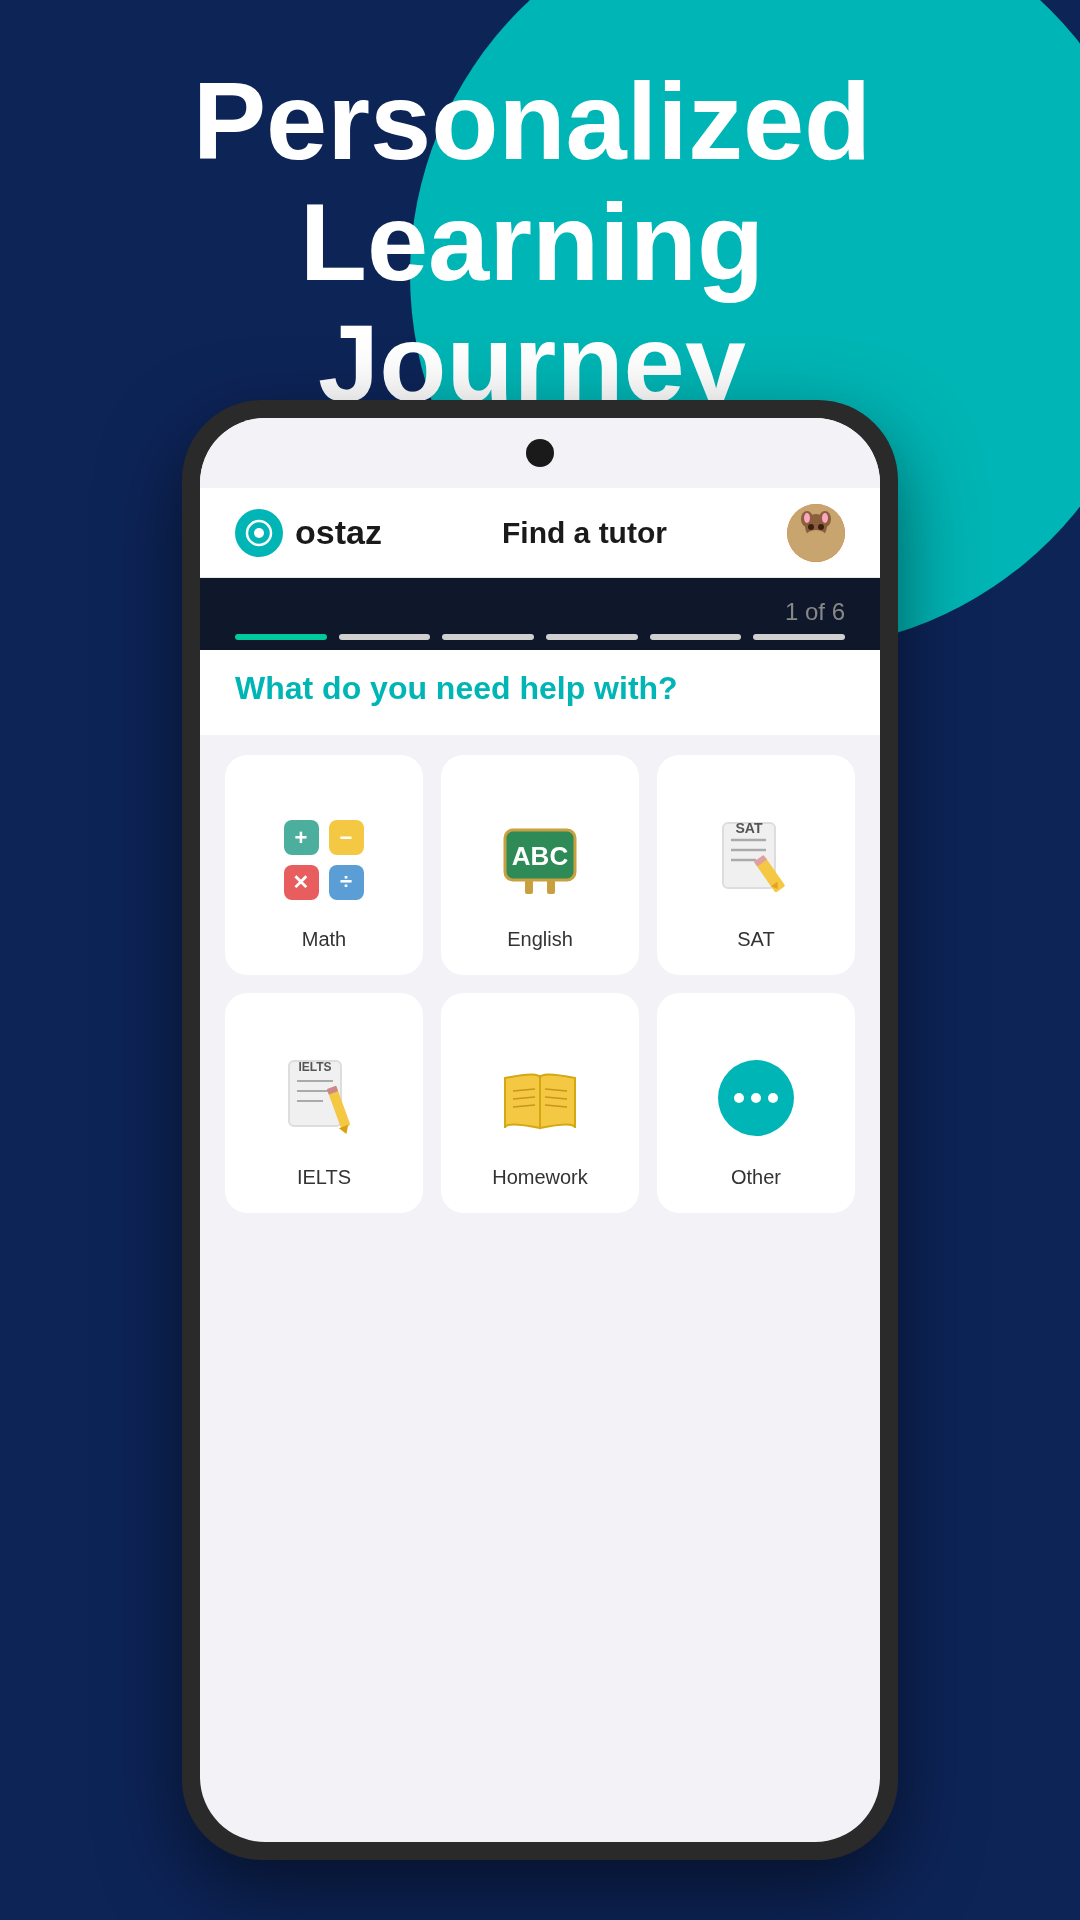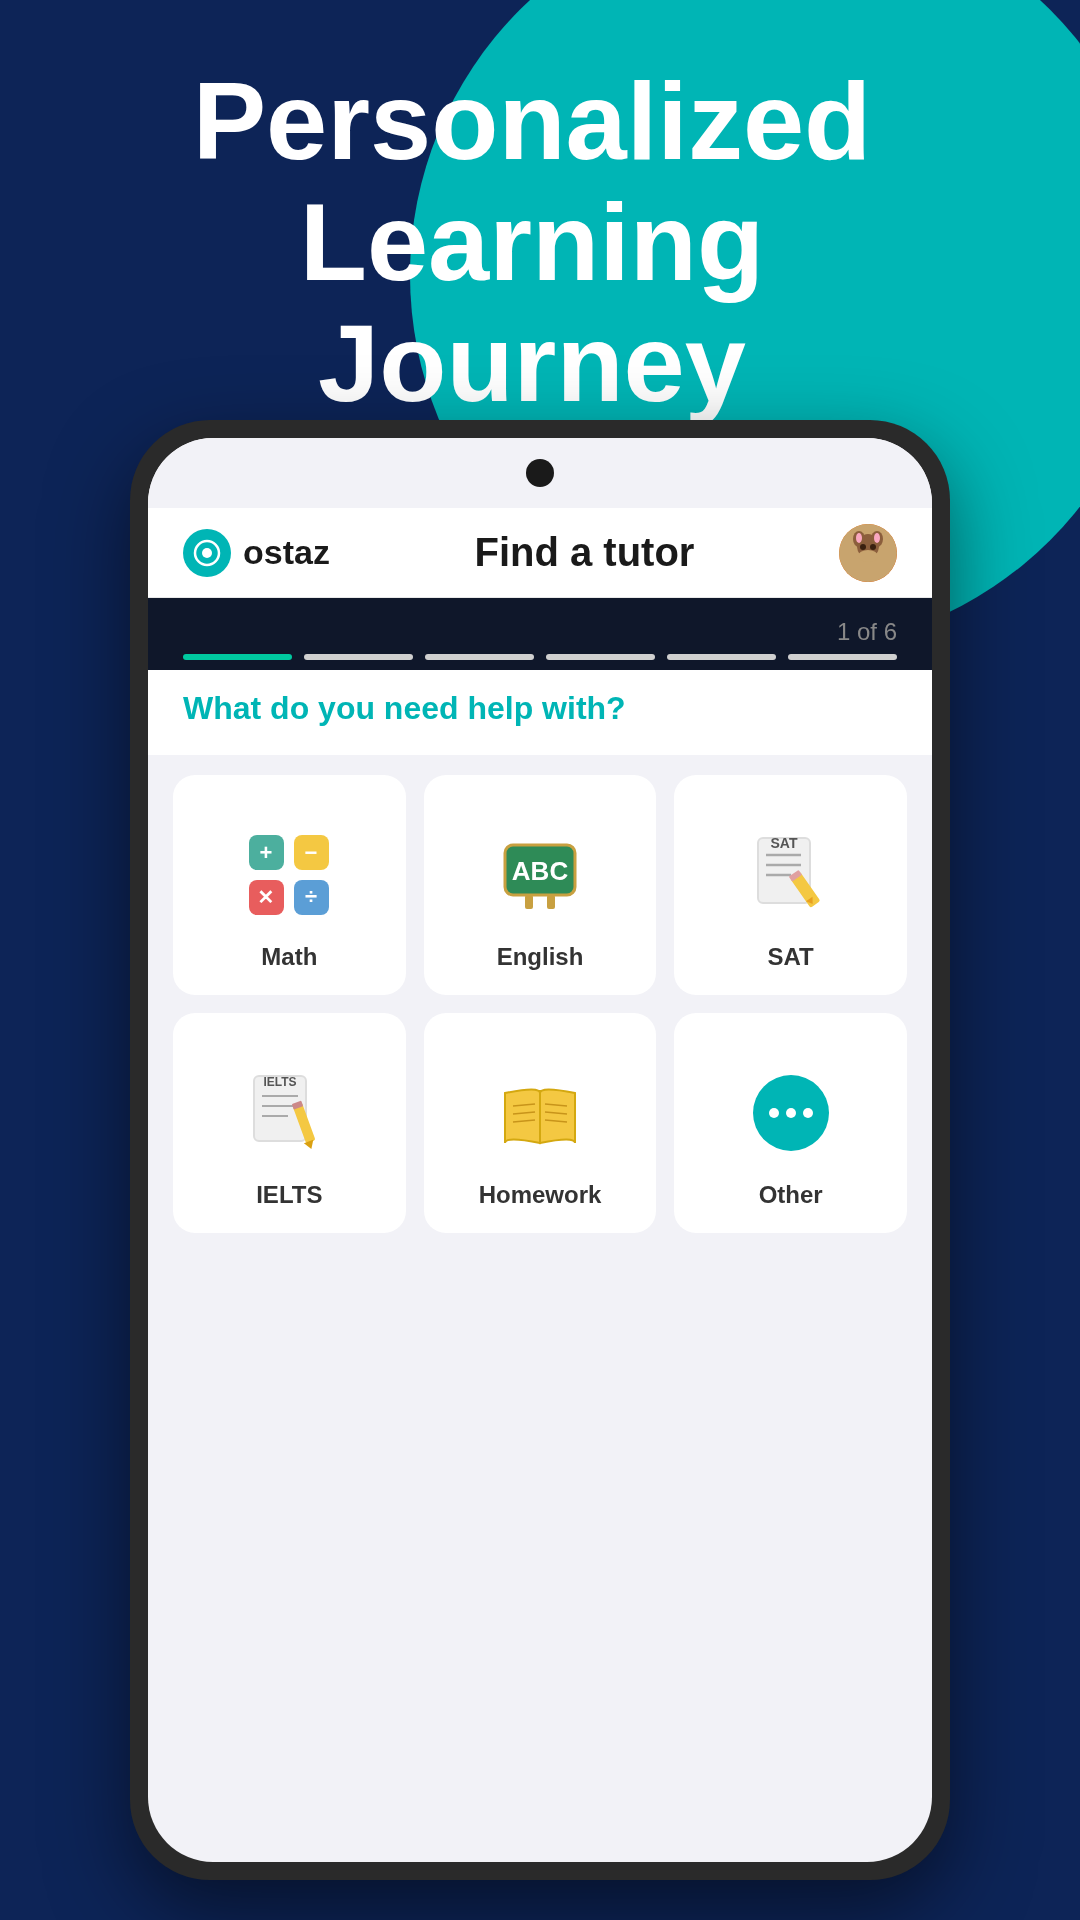--- a/index.html
+++ b/index.html
@@ -38,24 +38,24 @@
     .hero-title {
       font-size: 110px;
       font-weight: 900;
       color: #ffffff;
       line-height: 1.1;
     }
 
     
     .phone-wrapper {
       position: absolute;
-      top: 420px;
+      top: 400px;
       left: 50%;
       transform: translateX(-50%);
-      width: 820px;
+      width: 716px;
       height: 1460px;
       z-index: 2;
     }
 
     .phone-outer {
       width: 100%;
       height: 100%;
       background: #2a2a2a;
       border-radius: 80px;
       padding: 18px;
@@ -118,21 +118,21 @@
       font-weight: bold;
     }
 
     .logo-text {
       font-size: 34px;
       font-weight: 600;
       color: #1a1a1a;
     }
 
     .header-title {
-      font-size: 40px;
+      font-size: 30px;
       font-weight: 600;
       color: #1a1a1a;
     }
 
     .avatar {
       width: 58px;
       height: 58px;
       border-radius: 50%;
       background: linear-gradient(135deg, #e67e22, #d35400);
       overflow: hidden;
@@ -216,22 +216,22 @@
     .subject-icon {
       width: 100px;
       height: 100px;
       display: flex;
       align-items: center;
       justify-content: center;
       margin-bottom: 18px;
     }
 
     .subject-name {
-      font-size: 24px;
-      font-weight: 700;
+      font-size: 20px;
+      font-weight: 400;
       color: #333;
       text-align: right;
     }
 
     
     svg { display: block; }
 
   </style>
 </head>
 <body>

